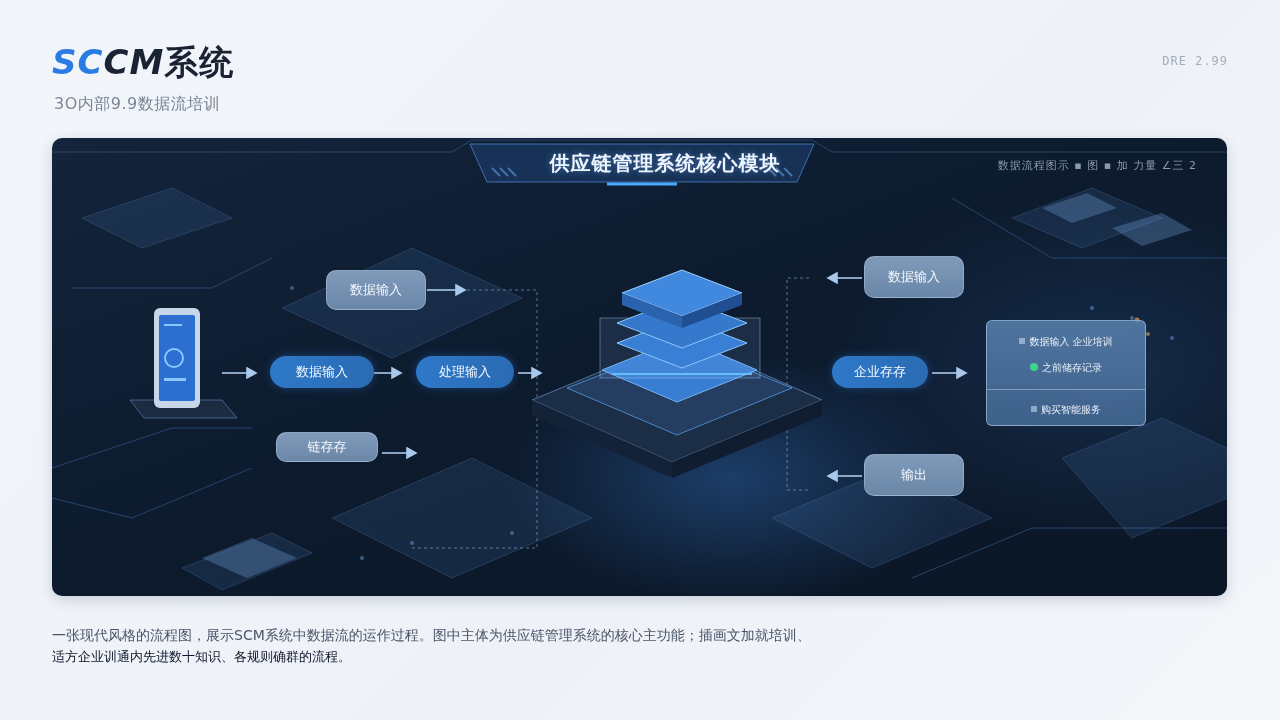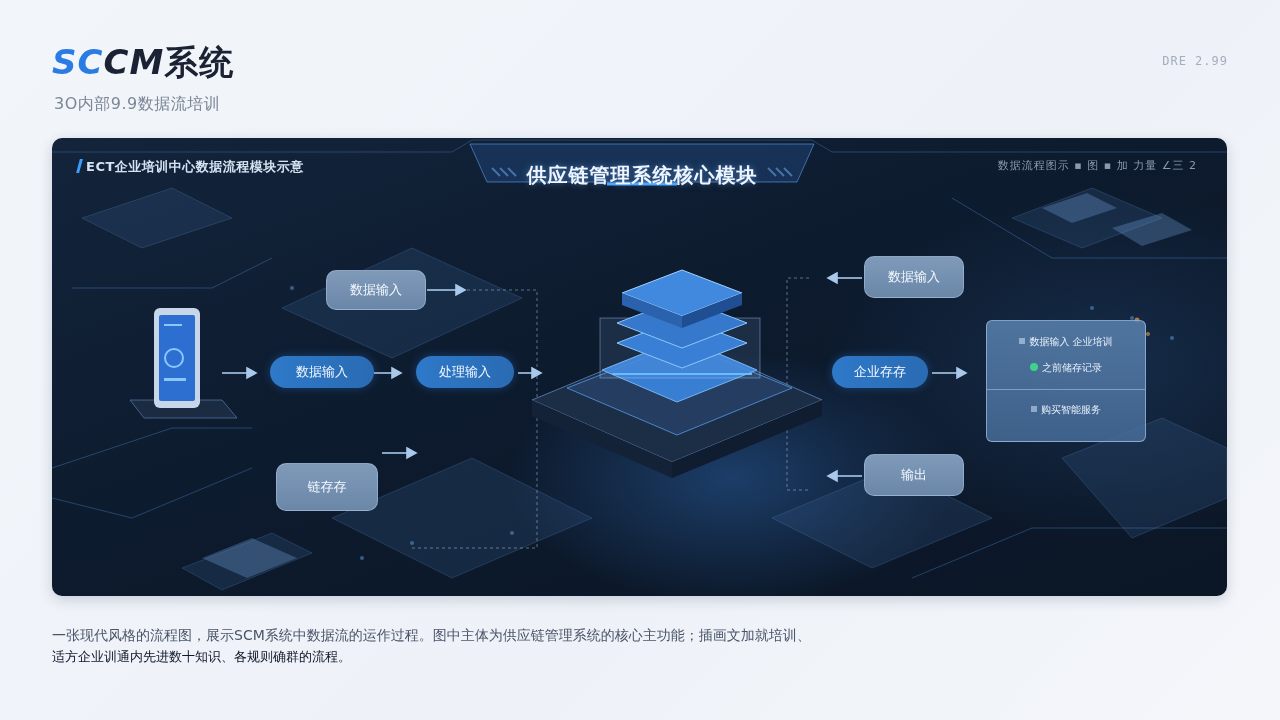--- a/index.html
+++ b/index.html
@@ -43,42 +43,42 @@
   }
   .panel-caption .bar {
     display: inline-block; width: 3px; height: 14px; background: #3b9cff;
     margin-right: 5px; vertical-align: -2px; transform: skewX(-15deg);
   }
   .panel-meta {
     position: absolute; right: 30px; top: 20px;
     font-size: 11px; color: #8b9ab0; letter-spacing: 1px;
   }
   .title-plate {
-    position: absolute; left: 415px; top: 0; width: 350px; height: 50px; margin-top: 12px;
+    position: absolute; left: 438px; top: 0; width: 350px; height: 50px;
   }
   .title-plate .t {
     position: absolute; left: 0; right: 0; top: 12px; text-align: center;
     font-size: 20px; font-weight: bold; color: #eef5ff; letter-spacing: 1px;
     text-shadow: 0 0 6px rgba(120,180,255,0.5);
   }
   .node {
     position: absolute; display: flex; align-items: center; justify-content: center;
     font-size: 13px; color: #f4f8ff; border-radius: 10px;
   }
   .node.gray {
     background: linear-gradient(180deg, #7f9ab9 0%, #6b87a8 100%);
     border: 1px solid rgba(200,220,245,0.35);
   }
   .node.blue {
     background: linear-gradient(90deg, #2e79c9 0%, #2a6bb3 100%);
     border-radius: 16px;
     box-shadow: 0 0 10px rgba(50,130,230,0.35);
   }
   .info-card {
-    position: absolute; left: 934px; top: 182px; width: 160px; height: 122px;
+    position: absolute; left: 934px; top: 182px; width: 160px; height: 106px;
     border-radius: 6px;
     background: linear-gradient(180deg, rgba(90,130,175,0.85), rgba(70,108,152,0.85));
     border: 1px solid rgba(190,215,245,0.55);
   }
   .info-card .row {
     position: absolute; left: 0; right: 0; text-align: center;
     font-size: 10px; color: #e8f0fb;
   }
   .info-card .row .sq {
     display: inline-block; width: 6px; height: 6px; background: rgba(220,235,255,0.5);
@@ -202,27 +202,26 @@
       <polygon points="570,155 630,132 690,155 630,178" fill="#4189df" stroke="#a0d2ff"></polygon>
       <polygon points="570,155 630,178 630,190 570,167" fill="#2a62ad"></polygon>
       <polygon points="630,178 690,155 690,167 630,190" fill="#1f4f92"></polygon>
       <line x1="560" y1="236" x2="700" y2="236" stroke="#6cc4ff" stroke-width="2" opacity="0.9"></line>
     </g>
   </svg>
 
   <div class="title-plate">
     <div class="t">供应链管理系统核心模块</div>
   </div>
-  <div class="panel-caption"><span class="bar"></span><span>ECT企业培训中心数据流程模块示意</span></div>
   <div class="panel-meta">数据流程图示 ▪ 图 ▪ 加 力量 ∠三 2</div>
 
   <div class="node gray" style="left:274px;top:132px;width:100px;height:40px;">数据输入</div>
   <div class="node blue" style="left:218px;top:218px;width:104px;height:32px;">数据输入</div>
   <div class="node blue" style="left:364px;top:218px;width:98px;height:32px;">处理输入</div>
-  <div class="node gray" style="left:224px;top:294px;width:102px;height:48px;margin-top:31px;">链存存</div>
+  <div class="node gray" style="left:224px;top:294px;width:102px;height:30px;">链存存</div>
 
   <div class="node gray" style="left:812px;top:118px;width:100px;height:42px;">数据输入</div>
   <div class="node blue" style="left:780px;top:218px;width:96px;height:32px;">企业存存</div>
   <div class="node gray" style="left:812px;top:316px;width:100px;height:42px;">输出</div>
 
   <div class="info-card">
     <div class="row" style="top:14px;"><span class="sq"></span><span>数据输入 企业培训</span></div>
     <div class="row" style="top:40px;"><span class="dot"></span><span>之前储存记录</span></div>
     <div class="divider"></div>
     <div class="row" style="top:82px;"><span class="sq"></span><span>购买智能服务</span></div>

